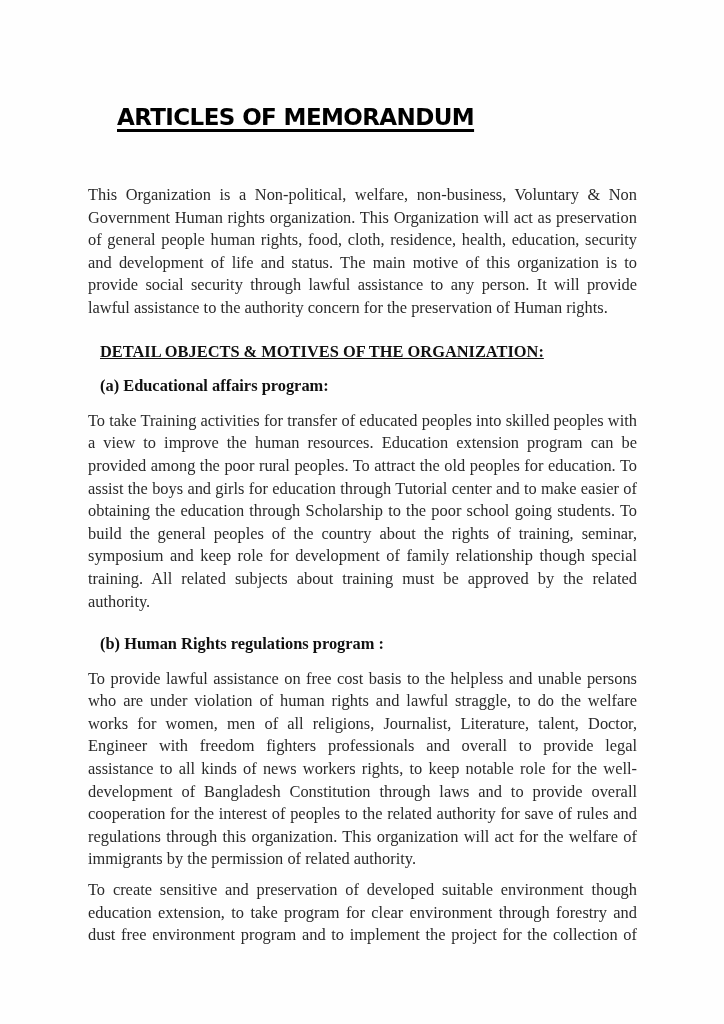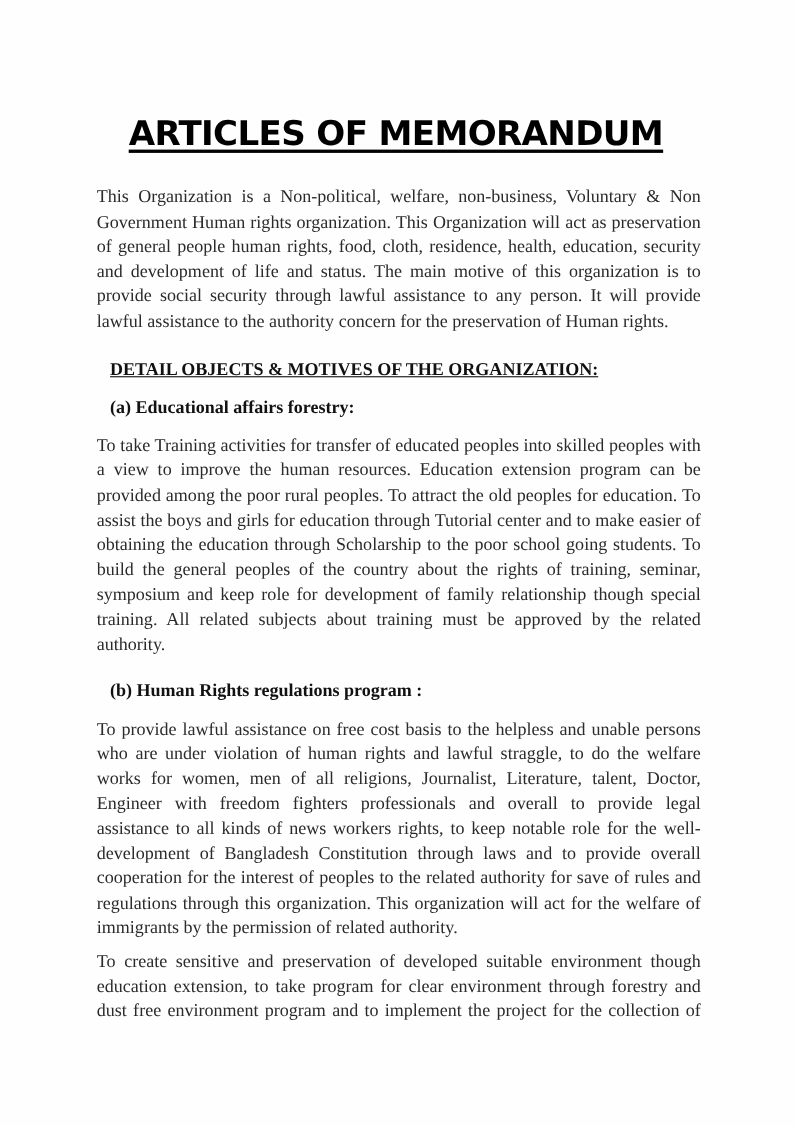--- a/index.html
+++ b/index.html
@@ -1,26 +1,26 @@
 <!DOCTYPE html>
 <html><head>
 <meta charset="utf-8">
 <style>
   html, body { margin: 0; padding: 0; background: #ffffff; }
   body { width: 724px; height: 1024px; position: relative; overflow: hidden; }
   .page { position: absolute; left: 0; top: 0; width: 724px; height: 1024px; background: #fefefe; }
   .title {
     position: absolute; left: 117px; top: 104px; width: 495px;
     font-family: "DejaVu Sans", sans-serif; font-weight: bold;
-    font-size: 31px; letter-spacing: -0.6px; color: #000;
+    font-size: 23px; letter-spacing: -0.6px; color: #000;
     text-decoration: underline; text-decoration-thickness: 3px; text-underline-offset: 4px;
     white-space: nowrap; margin: 0;
   }
   .body {
-    position: absolute; left: 88px; top: 168px; width: 549px;
+    position: absolute; left: 88px; top: 184px; width: 549px;
     font-family: "Liberation Serif", serif; font-size: 16.4px; line-height: 22.6px;
     color: #2a2a2a;
   }
   .para { margin: 0; text-align: justify; }
   .heading { margin: 12px; font-weight: bold; color: #111; }
   .heading.underline { text-decoration: underline; }
   .gap-s { height: 8px; }
   .gap-m { height: 9px; }
 </style>
 </head>
@@ -29,21 +29,21 @@
 <div class="page">
   <h1 class="title">ARTICLES OF MEMORANDUM</h1>
 
   <div class="body">
     <p class="para">This Organization is a Non-political, welfare, non-business, Voluntary &amp; Non Government Human rights organization. This Organization will act as preservation of general people human rights, food, cloth, residence, health, education, security and development of life and status. The main motive of this organization is to provide social security through lawful assistance to any person. It will provide lawful assistance to the authority concern for the preservation of Human rights.</p>
     <div class="gap-m"></div>
 
     <p class="heading underline">DETAIL OBJECTS &amp; MOTIVES OF THE ORGANIZATION:</p>
 
     <div>
-      <p class="heading">(a) Educational affairs forestry:</p>
+      <p class="heading">(a) Educational affairs program:</p>
       <p class="para">To take Training activities for transfer of educated peoples into skilled peoples with a view to improve the human resources. Education extension program can be provided among the poor rural peoples. To attract the old peoples for education. To assist the boys and girls for education through Tutorial center and to make easier of obtaining the education through Scholarship to the poor school going students. To build the general peoples of the country about the rights of training, seminar, symposium and keep role for development of family relationship though special training. All related subjects about training must be approved by the related authority.</p>
     </div>
     <div class="gap-s"></div>
 
     <div>
       <p class="heading">(b) Human Rights regulations program :</p>
       <p class="para">To provide lawful assistance on free cost basis to the helpless and unable persons who are under violation of human rights and lawful straggle, to do the welfare works for women, men of all religions, Journalist, Literature, talent, Doctor, Engineer with freedom fighters professionals and overall to provide legal assistance to all kinds of news workers rights, to keep notable role for the well-development of Bangladesh Constitution through laws and to provide overall cooperation for the interest of peoples to the related authority for save of rules and regulations through this organization. This organization will act for the welfare of immigrants by the permission of related authority.</p>
     </div>
     <div class="gap-s"></div>
 

